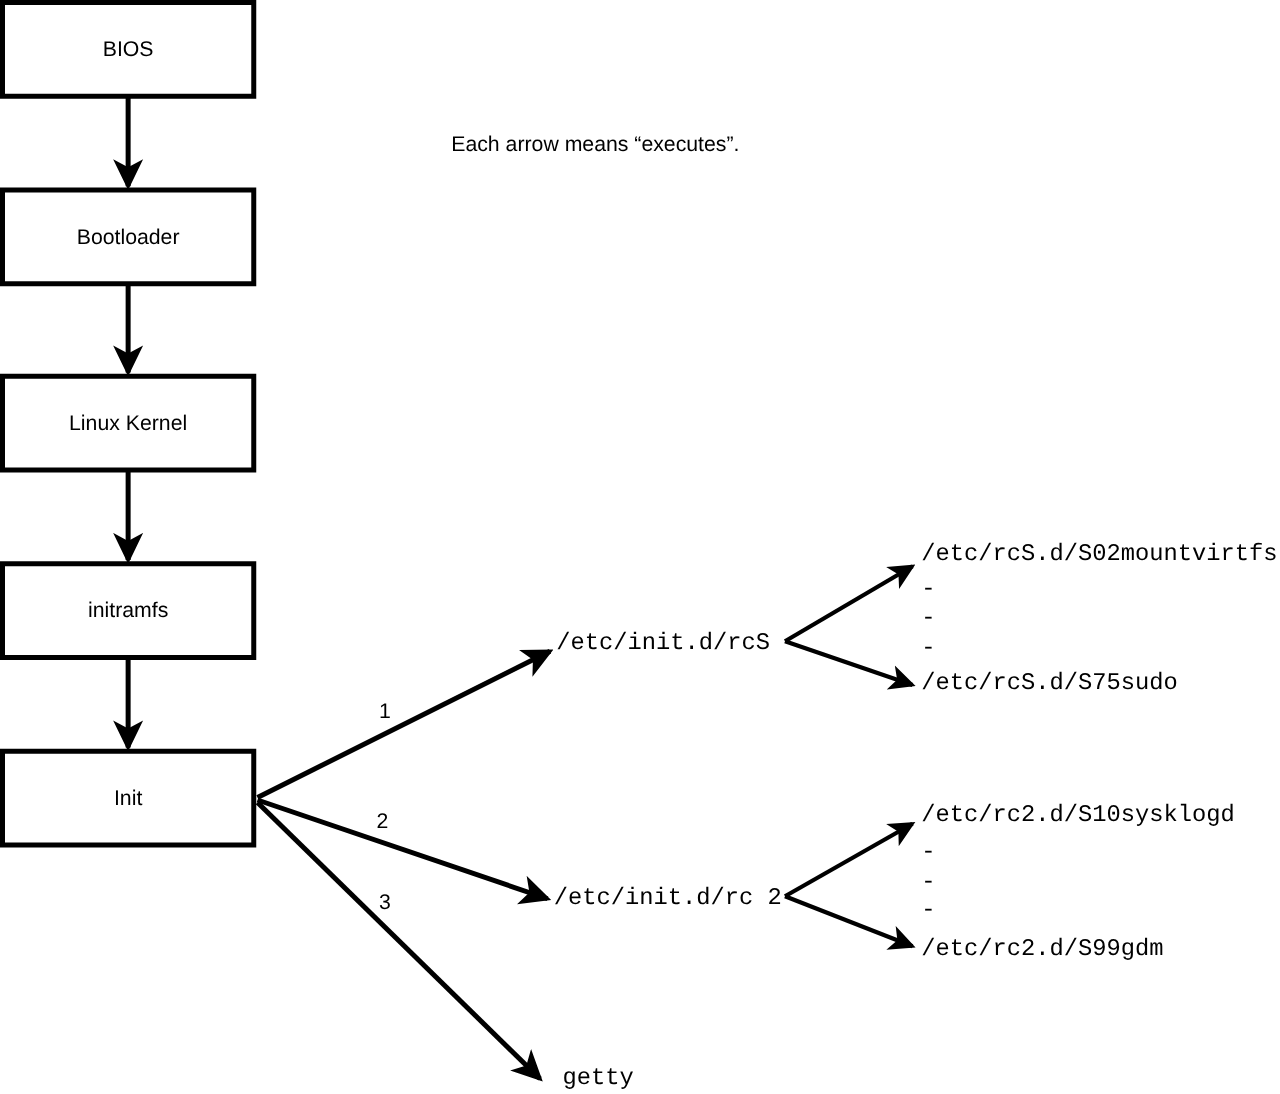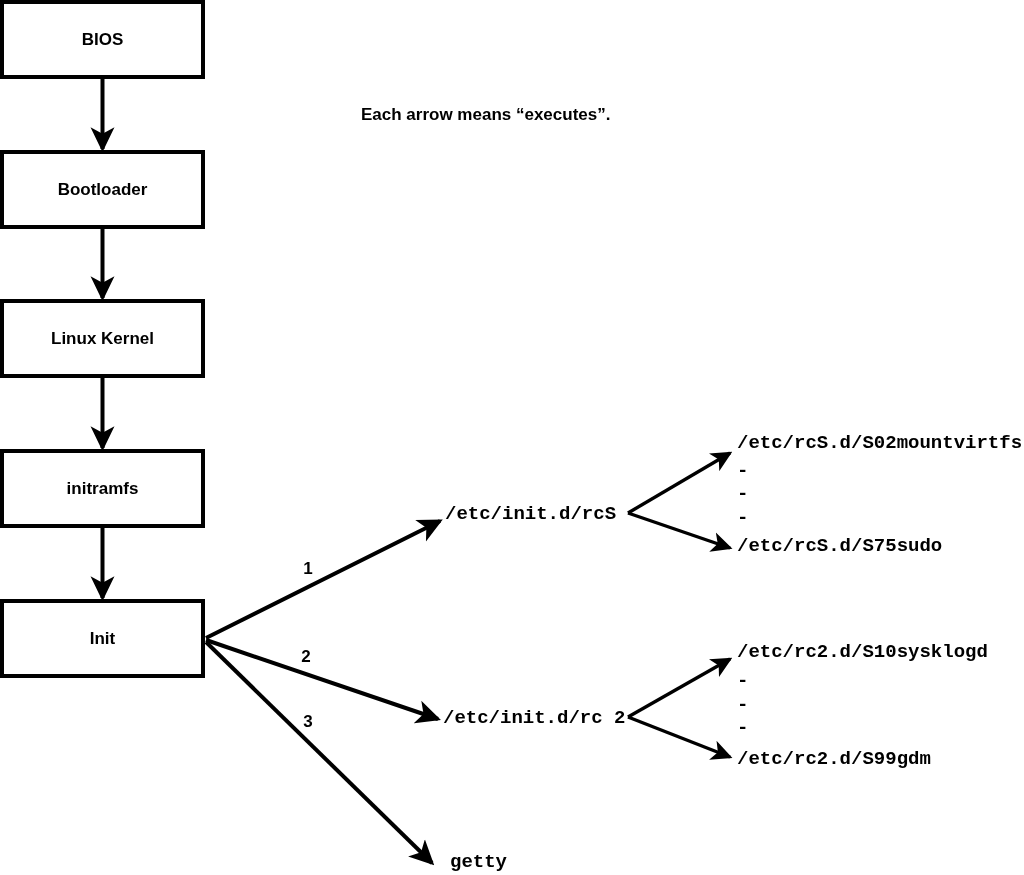--- a/index.html
+++ b/index.html
@@ -11,21 +11,20 @@
     width: 1024px;
     height: 875px;
     overflow: hidden;
     font-family: "Liberation Sans", sans-serif;
   }
   #diagram-root {
     position: relative;
     width: 1024px;
     height: 766px;
     background: #ffffff;
-    font-weight: bold;
   }
   svg.diagram-canvas {
     position: absolute;
     top: 0;
     left: 0;
     width: 1024px;
     height: 875px;
     display: block;
   }
   .stage-box {

